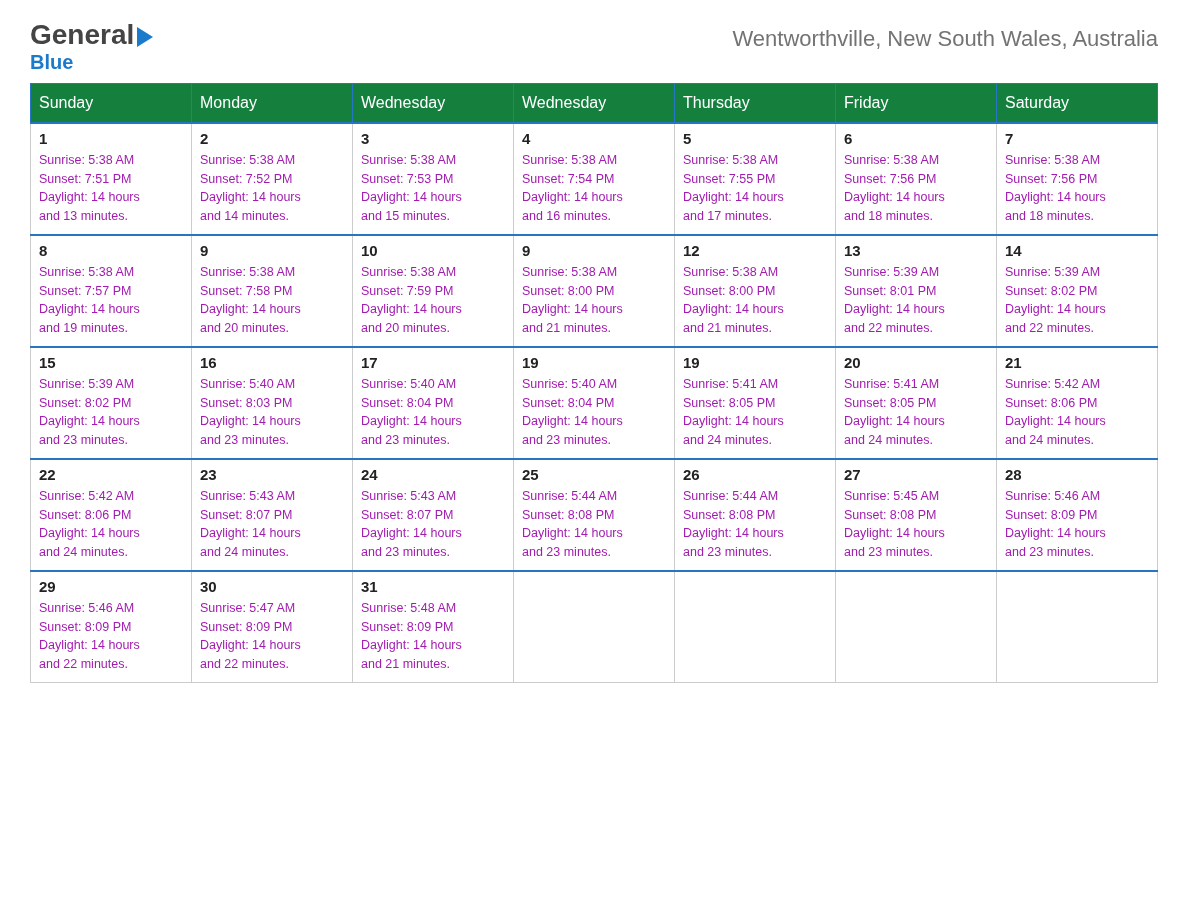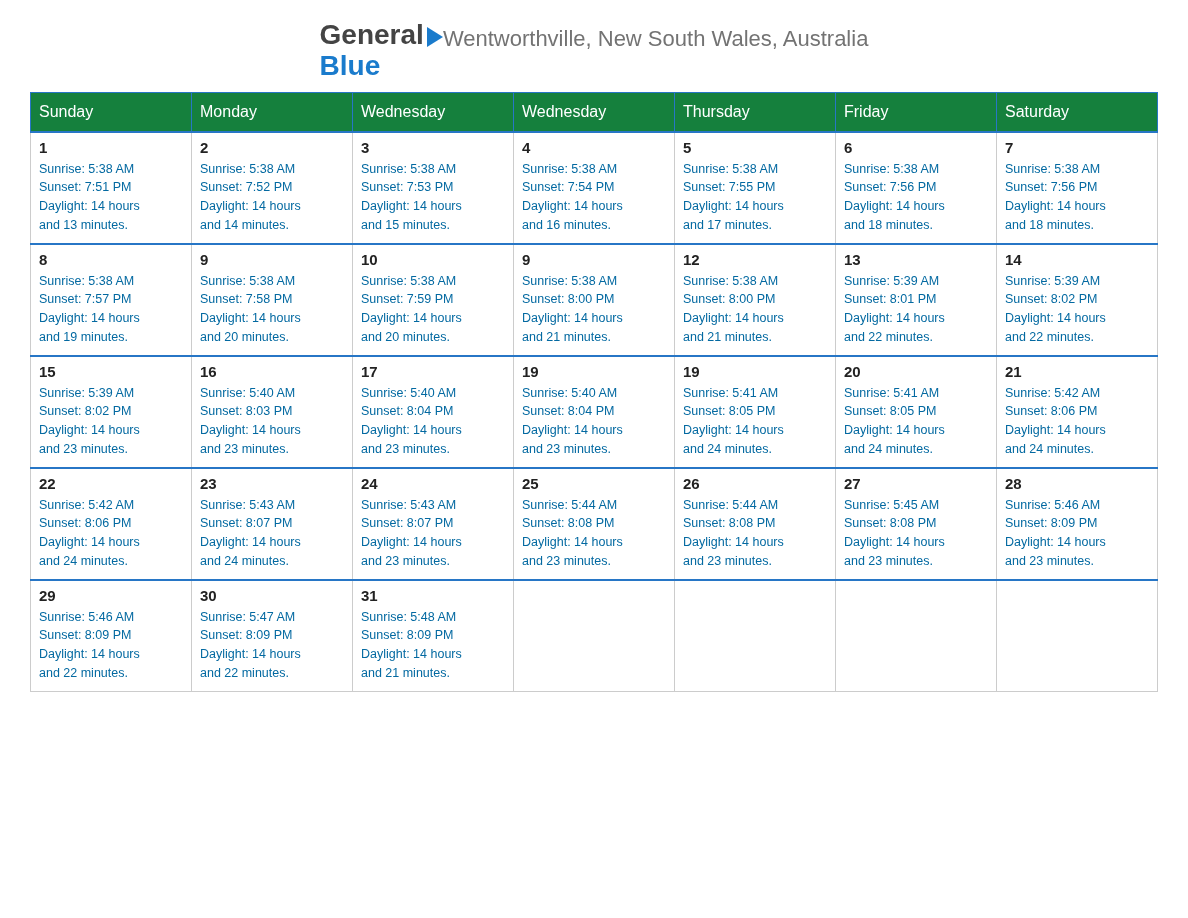--- a/index.html
+++ b/index.html
@@ -5,21 +5,21 @@
     * { box-sizing: border-box; margin: 0; padding: 0; }
     body {
       background: #fff;
       font-family: Arial, sans-serif;
       width: 1188px;
       min-height: 918px;
       padding: 20px 30px;
     }
     .header-area {
       display: flex;
-      justify-content: center;
+      justify-content: space-between;
       align-items: flex-start;
       margin-bottom: 10px;
     }
     .title-area {
       text-align: right;
     }
     .month-title {
       font-size: 52px;
       font-weight: bold;
       color: #222;
@@ -57,37 +57,37 @@
     }
     .day-number {
       font-size: 15px;
       font-weight: bold;
       color: #222;
       display: block;
       margin-bottom: 4px;
     }
     .day-info {
       font-size: 12.5px;
-      color: #0369a1;
+      color: #a21caf;
       line-height: 1.5;
     }
     .empty-cell {
       border-top: 2px solid #2776c6;
       background: #fff;
     }
     .logo-block {
       line-height: 1.1;
     }
     .logo-row1 {
       font-size: 28px;
       font-weight: bold;
       color: #444;
     }
     .logo-row2 {
-      font-size: 28px;
+      font-size: 20px;
       font-weight: bold;
       color: #1a7bcc;
       display: flex;
       align-items: center;
     }
     .arrow-icon {
       display: inline-block;
       width: 0;
       height: 0;
       border-top: 10px solid transparent;

